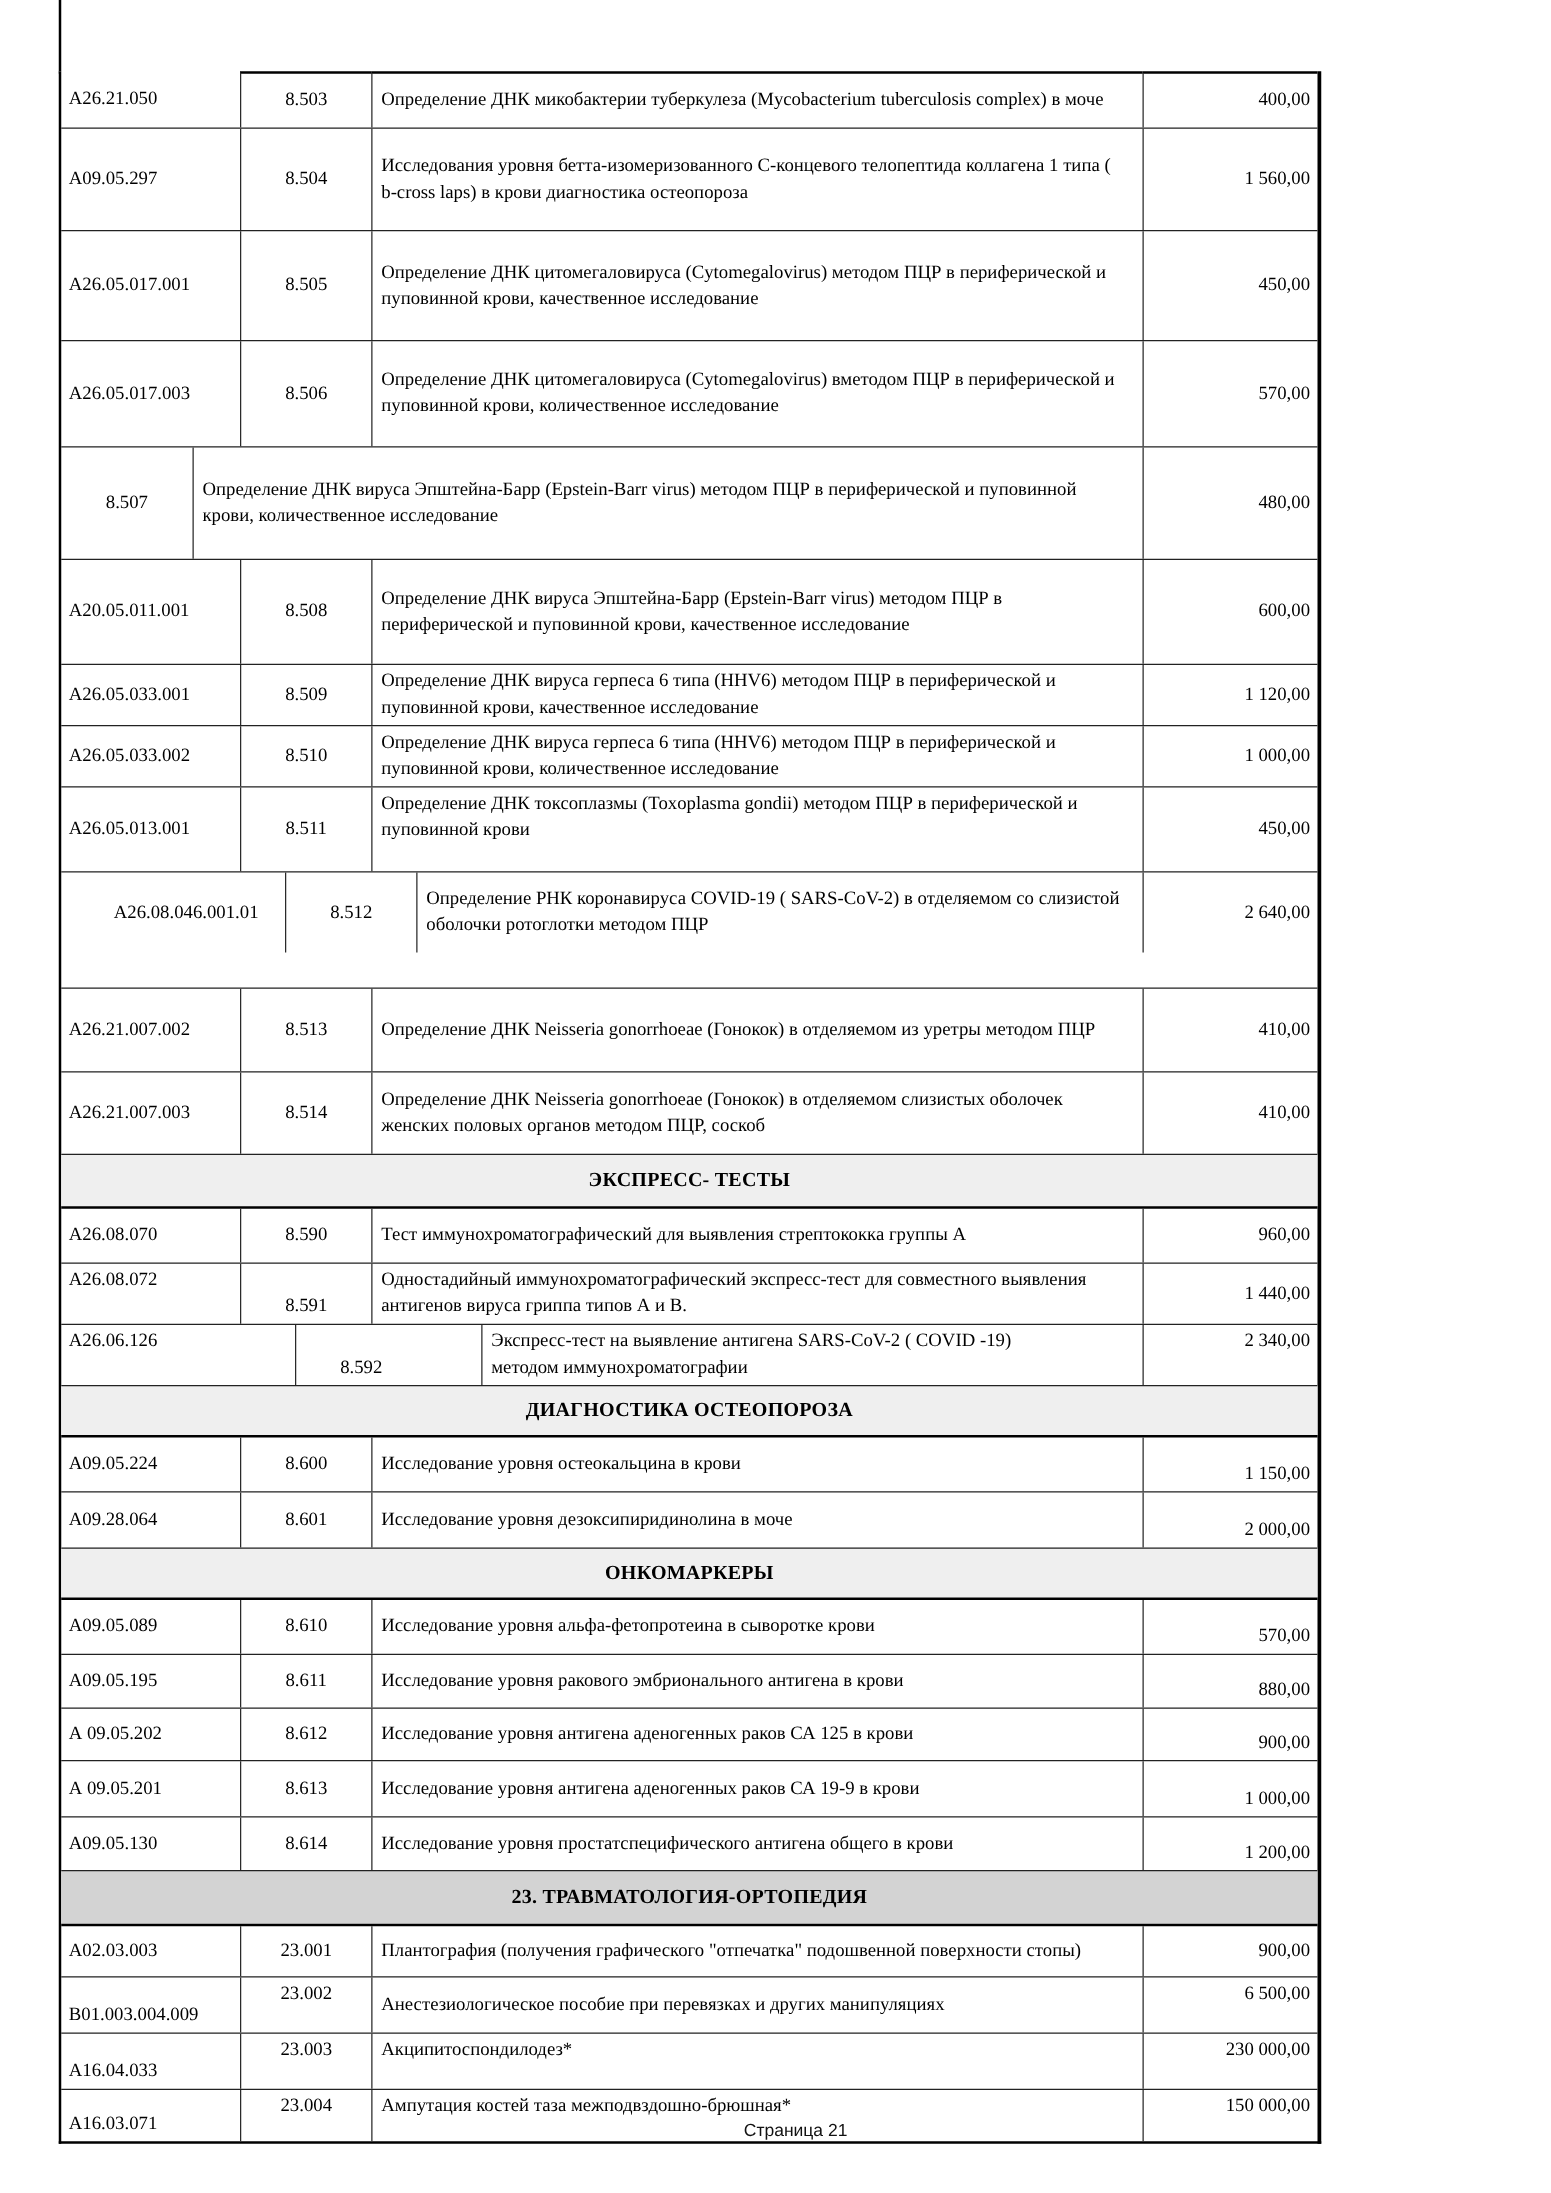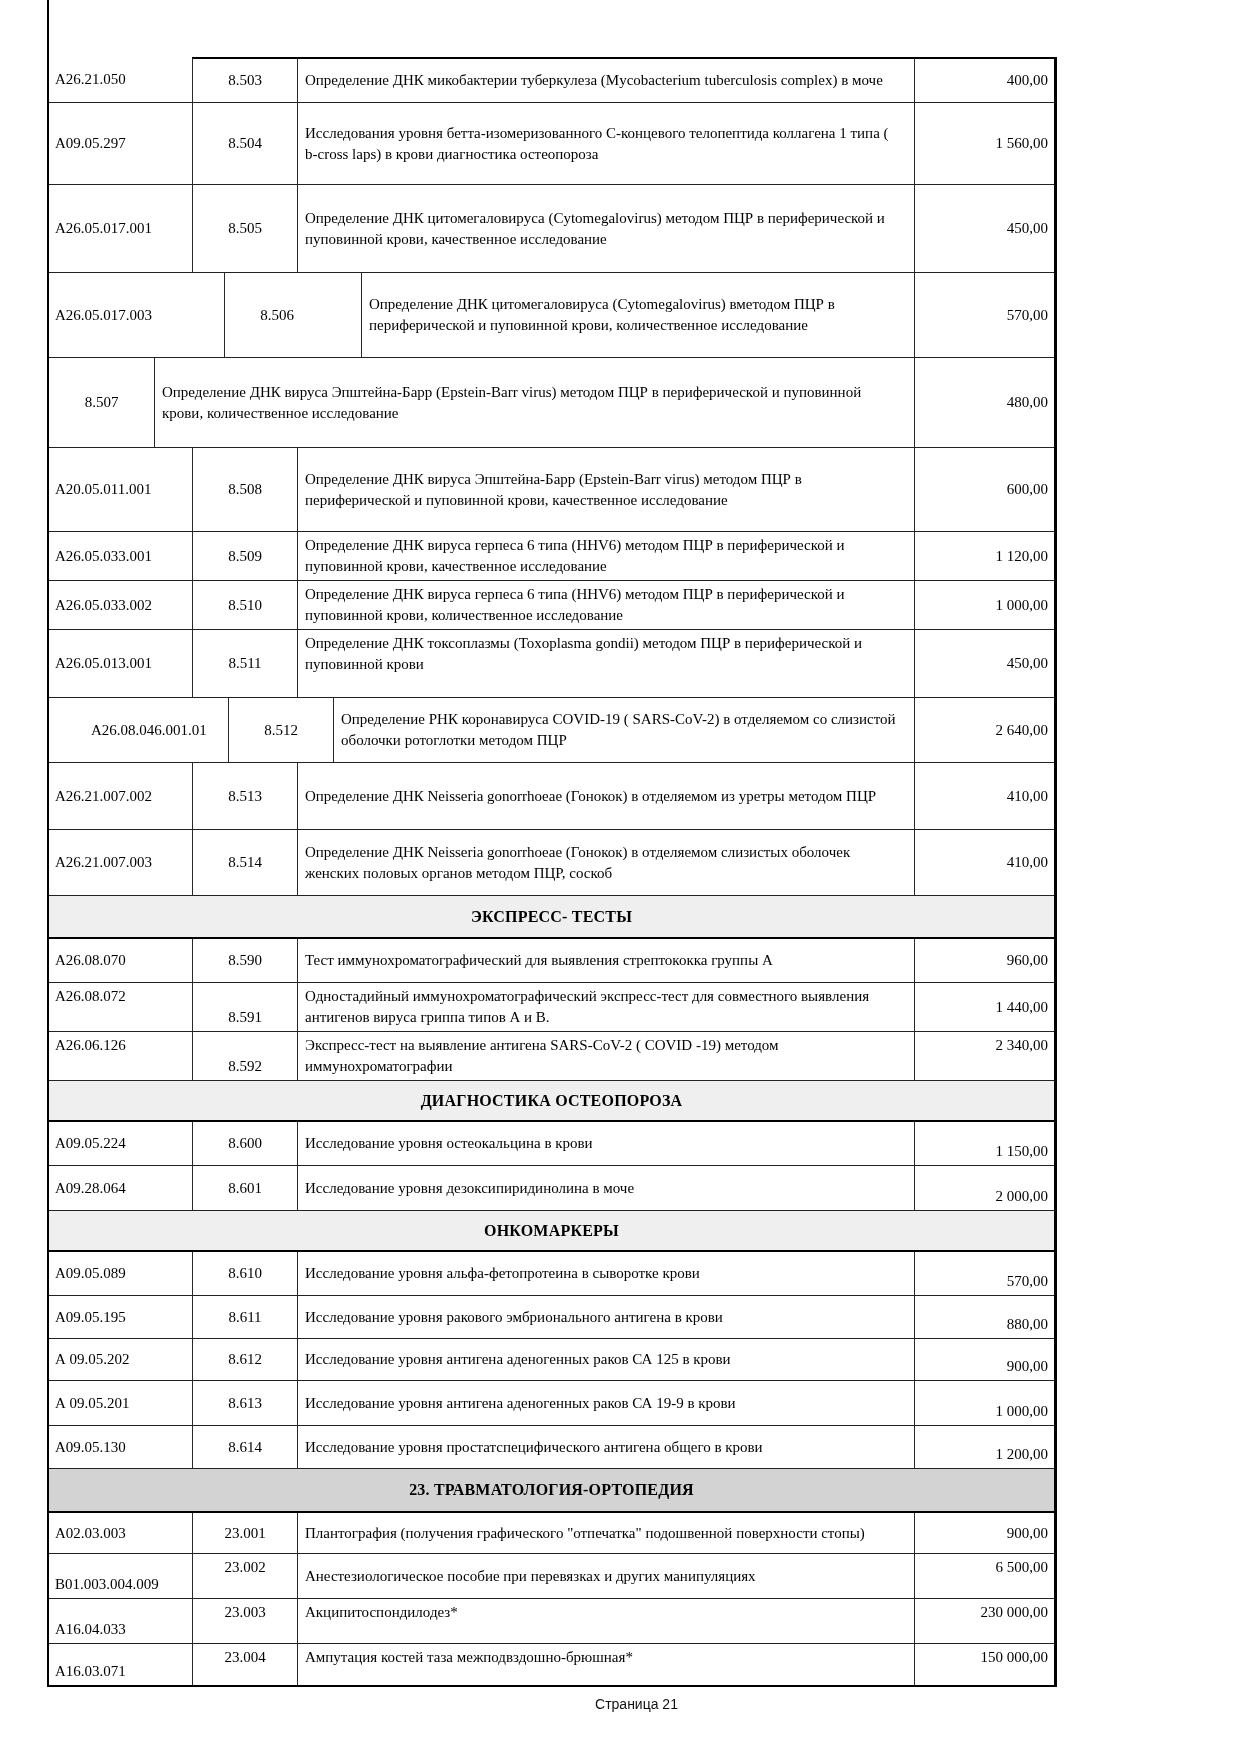--- a/index.html
+++ b/index.html
@@ -86,21 +86,21 @@
           <span>8.505</span>
         </div>
     <div class="cell c-desc">
           <span>Определение ДНК цитомегаловируса (Cytomegalovirus) методом ПЦР в периферической и пуповинной крови, качественное исследование</span>
         </div>
     <div class="cell c-price">
           <span>450,00</span>
         </div>
   </div>
 
-  <div class="row" style="min-height: 85px; gap: 32px;">
+  <div class="row" style="min-height: 85px;">
     <div class="cell c-code">
           <span>А26.05.017.003</span>
         </div>
     <div class="cell c-num">
           <span>8.506</span>
         </div>
     <div class="cell c-desc">
           <span>Определение ДНК цитомегаловируса (Cytomegalovirus) вметодом ПЦР в периферической и пуповинной крови, количественное исследование</span>
         </div>
     <div class="cell c-price">
@@ -188,21 +188,21 @@
           <span>8.512</span>
         </div>
     <div class="cell c-desc">
           <span>Определение РНК коронавируса  COVID-19 ( SARS-CoV-2)  в отделяемом со слизистой оболочки ротоглотки методом ПЦР</span>
         </div>
     <div class="cell c-price">
           <span>2 640,00</span>
         </div>
   </div>
 
-  <div class="row" style="min-height: 67px;">
+  <div class="row" style="min-height: 67px; margin-top: 28px;">
     <div class="cell c-code">
           <span>А26.21.007.002</span>
         </div>
     <div class="cell c-num">
           <span>8.513</span>
         </div>
     <div class="cell c-desc">
           <span>Определение ДНК Neisseria gonorrhoeae (Гонокок) в отделяемом из уретры методом ПЦР</span>
         </div>
     <div class="cell c-price">
@@ -252,21 +252,21 @@
           <span>8.591</span>
         </div>
     <div class="cell c-desc">
           <span>Одностадийный иммунохроматографический экспресс-тест для совместного выявления антигенов вируса гриппа типов А и В.</span>
         </div>
     <div class="cell c-price">
           <span>1 440,00</span>
         </div>
   </div>
 
-  <div class="row" style="min-height: 48px;">
+  <div class="row" style="min-height: 48px; gap: 44px;">
     <div class="cell c-code va-t">
           <span>А26.06.126</span>
         </div>
     <div class="cell c-num va-b">
           <span>8.592</span>
         </div>
     <div class="cell c-desc va-b">
           <span>Экспресс-тест на выявление антигена SARS-CoV-2 ( COVID -19) методом иммунохроматографии</span>
         </div>
     <div class="cell c-price va-t">

